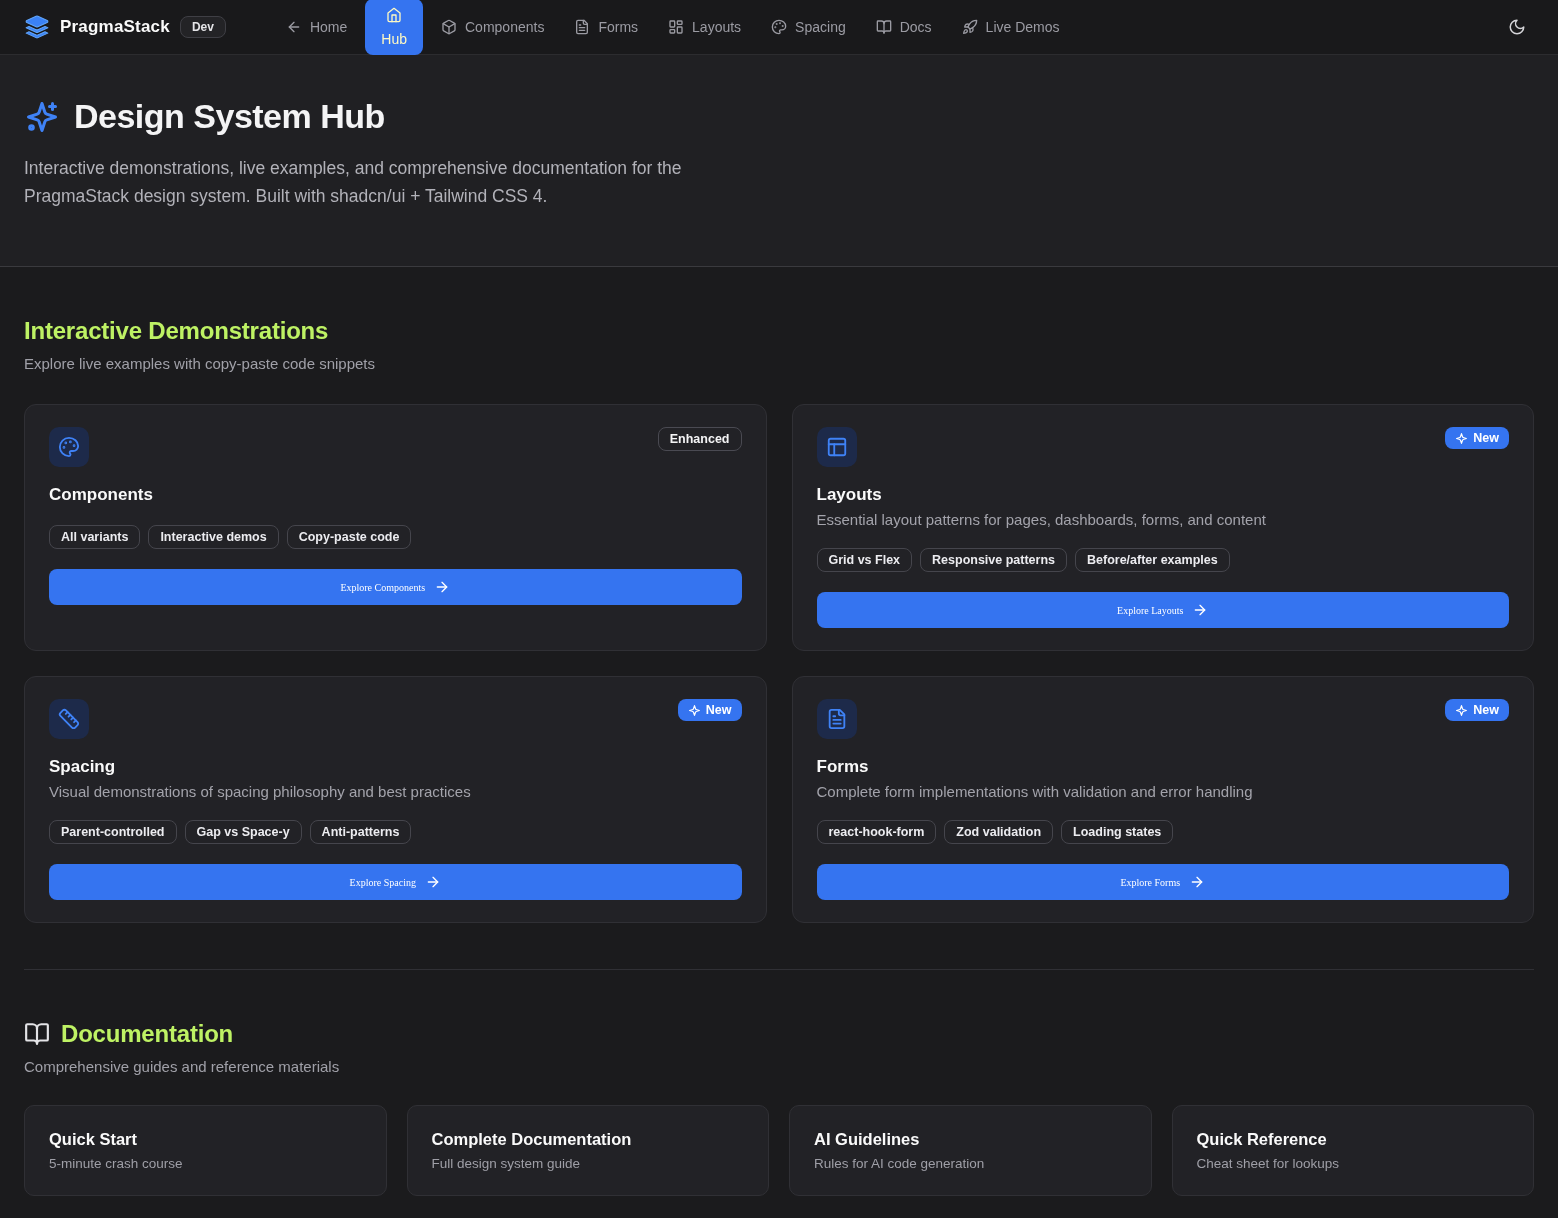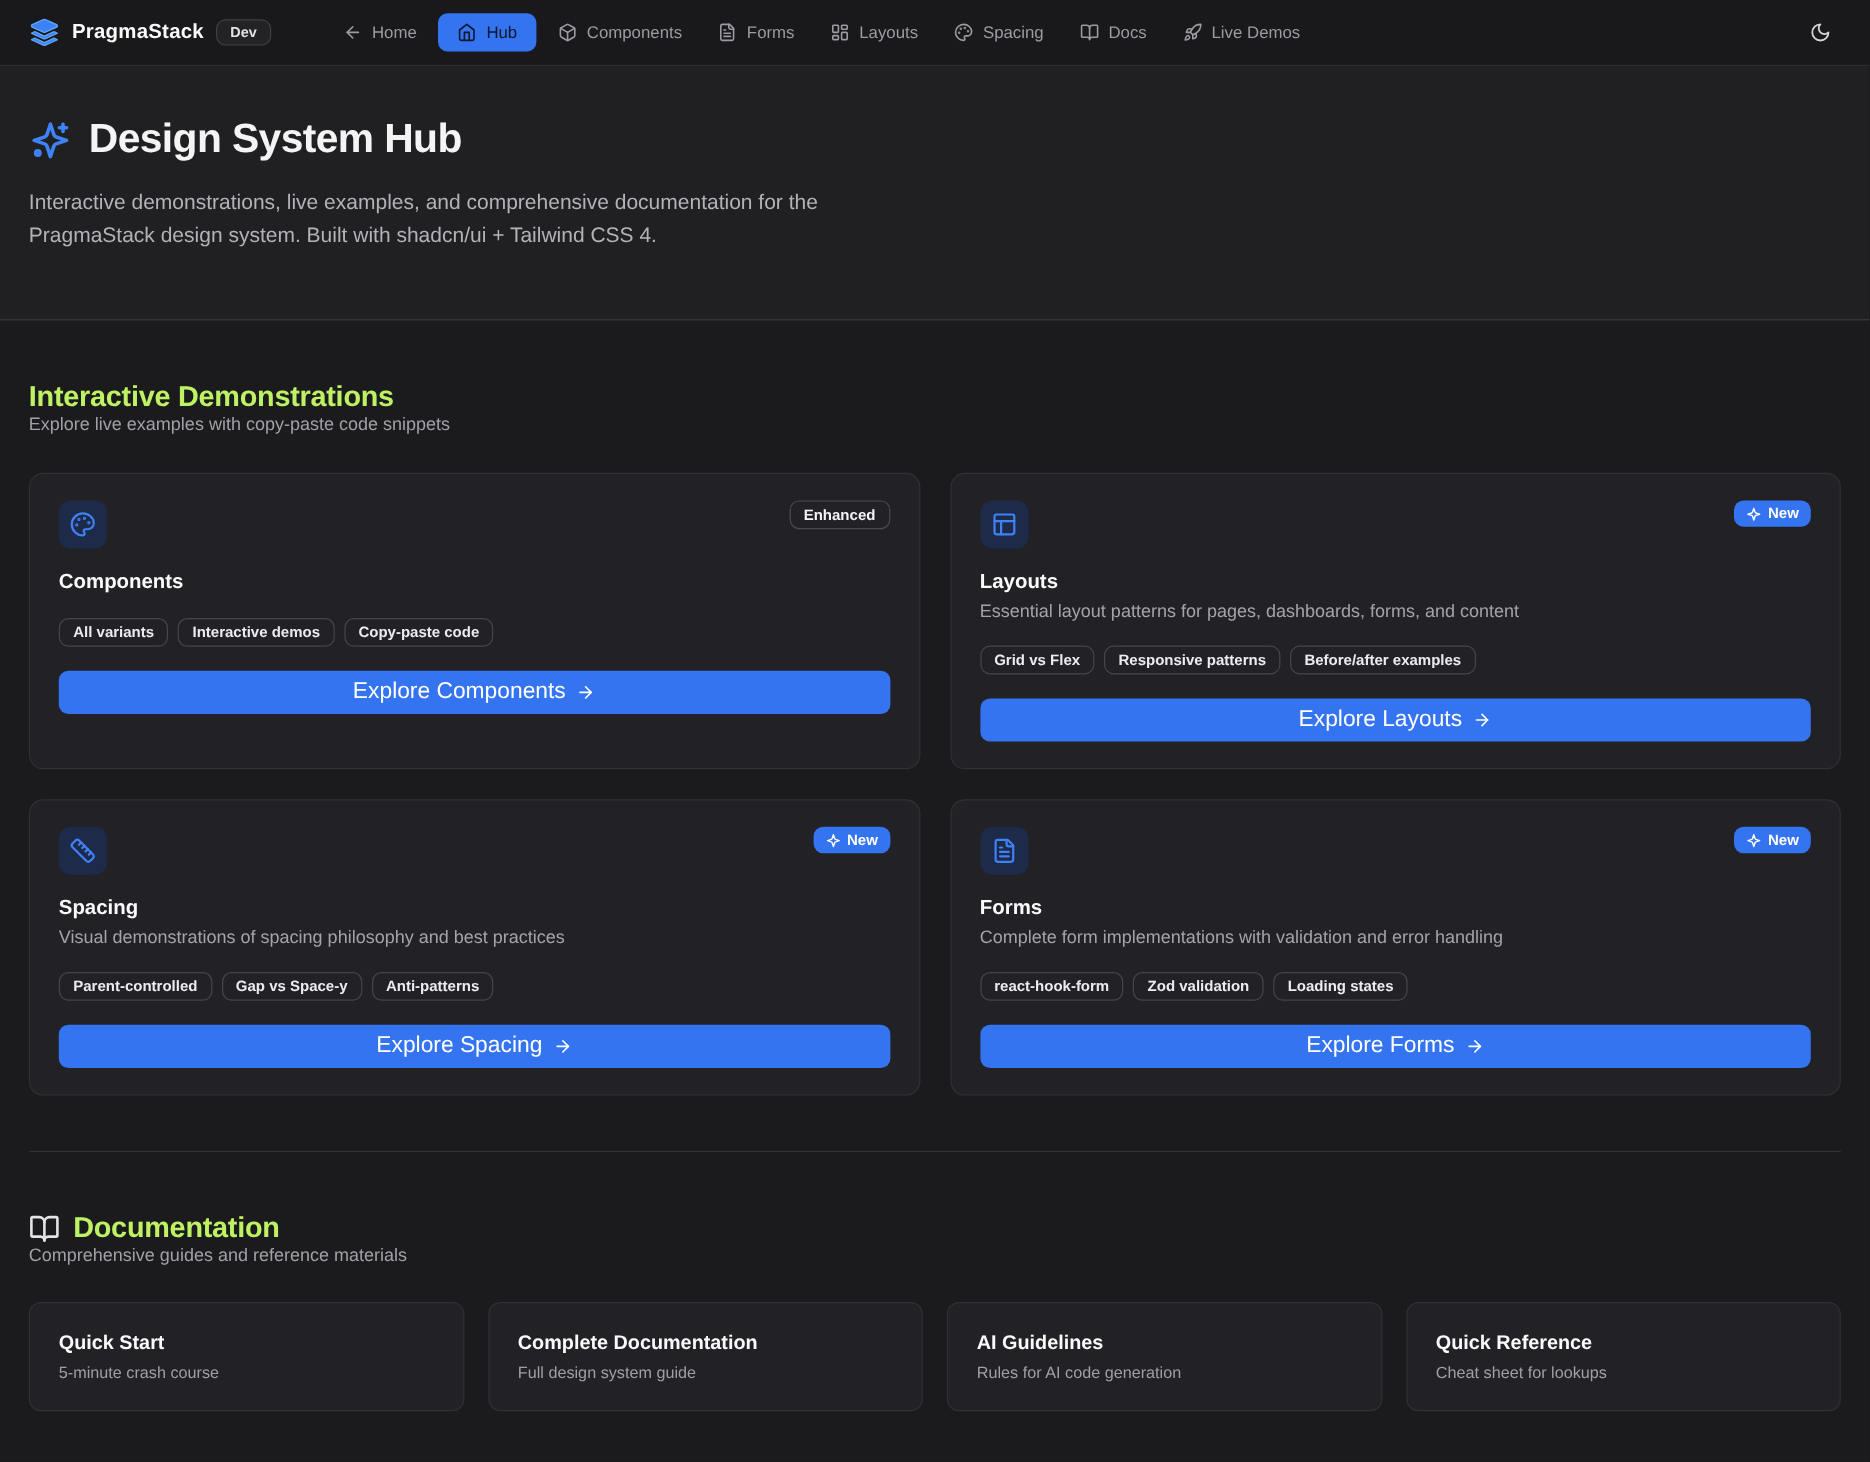--- a/index.html
+++ b/index.html
@@ -21,21 +21,21 @@
   .brand-name { font-size:17px; font-weight:700; color:#fafafa; letter-spacing:.2px; }
   .dev-badge {
     border:1px solid #3f3f45; background:#232326; color:#e4e4e7;
     font-size:12px; font-weight:700; padding:3px 11px; border-radius:8px;
   }
   .nav-links { display:flex; align-items:center; gap:6px; margin-left:48px; }
   .nav-item {
     display:flex; align-items:center; gap:8px; color:#9b9ba3;
     font-size:14px; padding:8px 12px; border-radius:8px; cursor:pointer;
   }
-  .nav-item.active { background:#3574f0; color:#0f172a; padding:8px 16px; }
+  .nav-item.active { background:#3574f0; color:#fef9c3; padding:8px 16px;flex-direction:column; }
   .nav-spacer { flex:1; }
   .theme-toggle {
     background:none; border:none; color:#d4d4d8; cursor:pointer;
     padding:8px; border-radius:8px; display:flex;
   }
 
   
   .hero {
     background:#202023; border-bottom:1px solid #3a3a3e;
     padding:42px 24px 56px;
@@ -45,21 +45,21 @@
   .hero-sub {
     margin-top:18px; max-width:745px; font-size:17.5px; line-height:1.6;
     color:#b2b2b9;
   }
 
   
   .main { padding:0 24px 20px; }
   .section-head { margin-top:50px; }
   .section-title { font-size:24px; font-weight:700; color:#bef264; letter-spacing:-.2px; }
   .section-title-row { display:flex; align-items:center; gap:11px; }
-  .section-sub { margin-top:0; font-size:15px; color:#a0a0a8; }
+  .section-sub { margin-top:10px; font-size:15px; color:#a0a0a8; }
 
   .demo-grid {
     margin-top:32px; display:grid; grid-template-columns:1fr 1fr; gap:25px;
   }
   .demo-card {
     background:#222226; border:1px solid #303035; border-radius:12px;
     padding:22px 24px; position:relative;
   }
   .icon-tile {
     width:40px; height:40px; border-radius:10px; background:#1d2a4a;
@@ -78,21 +78,21 @@
   }
   .demo-card h3 { margin-top:18px; font-size:17px; font-weight:700; color:#fafafa; }
   .demo-desc { margin-top:6px; font-size:15px; color:#a3a3ab; }
   .tag-row { margin-top:20px; display:flex; gap:8px; }
   .tag {
     border:1px solid #45454c; border-radius:8px; padding:4px 11px;
     font-size:12.5px; font-weight:700; color:#ececf0; background:transparent;
   }
   .explore-btn {
     margin-top:20px; width:100%; height:36px; border:none; border-radius:8px;
-    background:#3574f0; color:#fff; font-family:Liberation Sans, sans-serif; font-size:19px; font-weight:500;
+    background:#3574f0; color:#fff; font-family:Liberation Serif, serif; font-size:10px; font-weight:500;
     display:flex; align-items:center; justify-content:center; gap:9px; cursor:pointer;
   }
 
   .divider { border:none; border-top:1px solid #303035; margin-top:46px; }
 
   .doc-grid {
     margin-top:30px; display:grid; grid-template-columns:repeat(4,1fr); gap:20px;
   }
   .doc-card {
     background:#222226; border:1px solid #303035; border-radius:10px;

